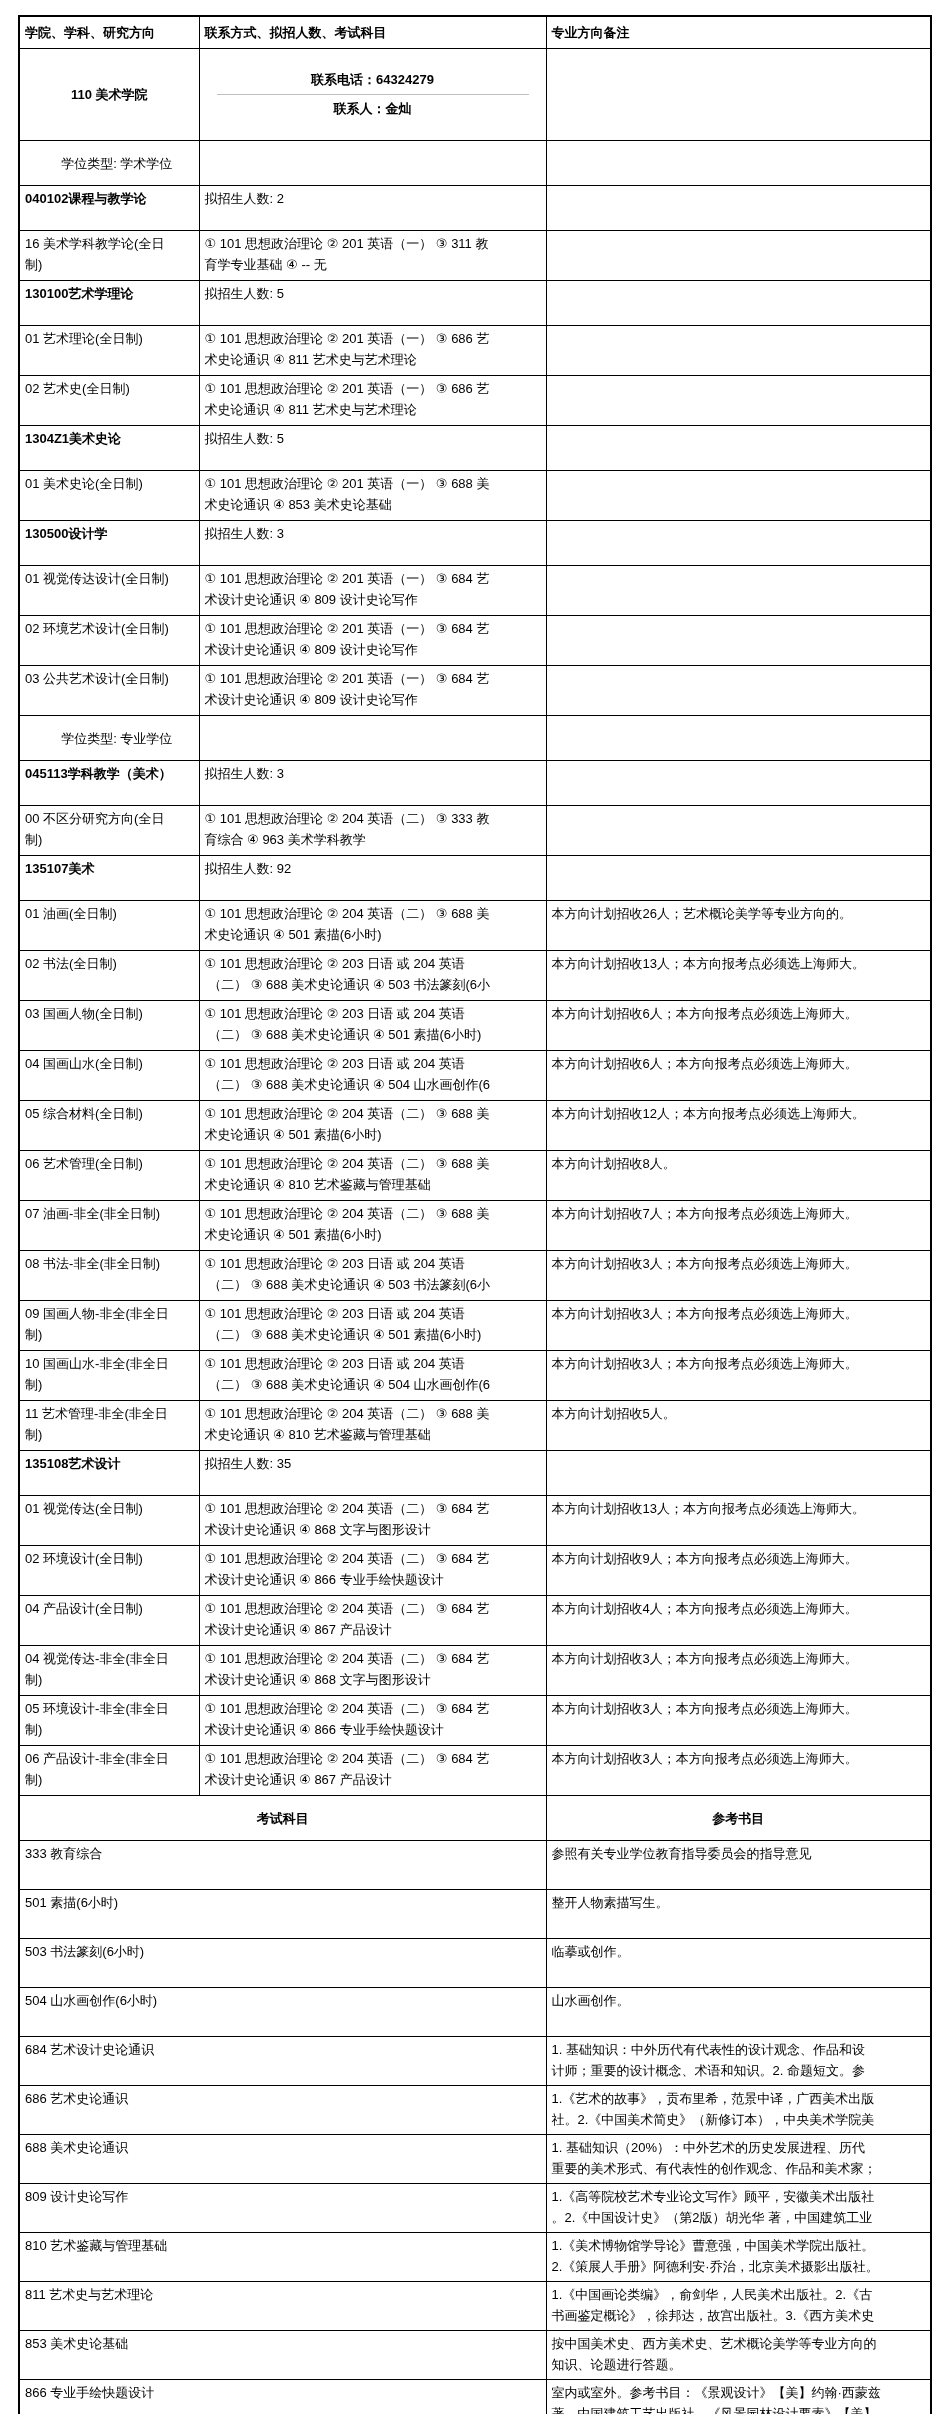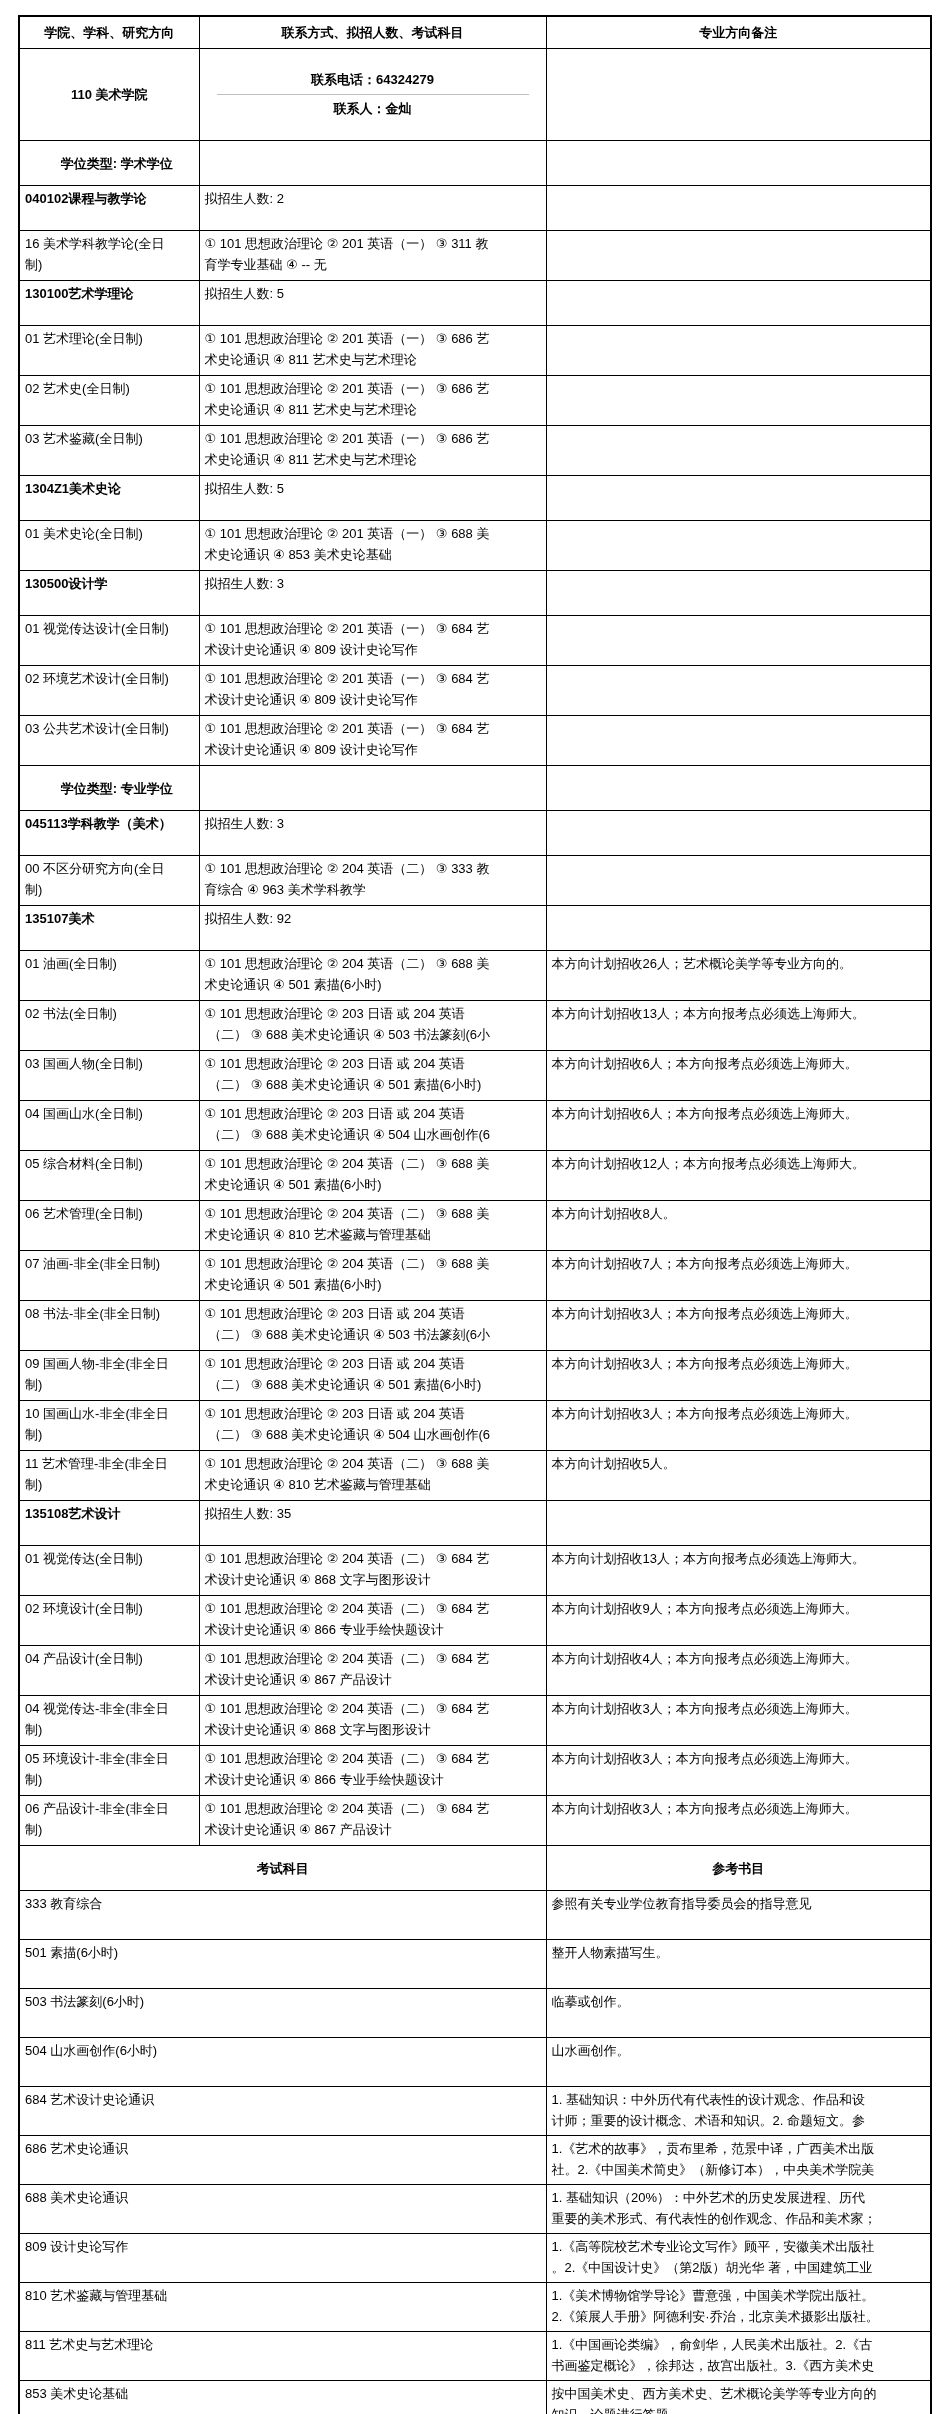--- a/index.html
+++ b/index.html
@@ -2,28 +2,28 @@
 <html><head>
 <meta charset="utf-8">
 <style>
   html,body{margin:0;padding:0;background:#ffffff;}
   body{width:946px;font-family:"Liberation Sans","DejaVu Sans",sans-serif;color:#000;}
   .sheet{padding:15px 0 18px 18px;}
   table{border-collapse:collapse;table-layout:fixed;width:912px;border:2px solid #000;}
   td{border:1px solid #000;font-size:13px;line-height:21px;vertical-align:top;
      padding:2px 5px;white-space:pre-wrap;overflow:hidden;word-break:break-all;}
   .b{font-weight:bold;}
-  .center{text-align:center;}
+  .center{}
   .r-head td{height:27px;vertical-align:middle;}
   .r-contact .c1{vertical-align:middle;text-align:center;font-weight:bold;}
   .r-contact .contact-cell{padding:17px;}
   .contact-line{height:28px;line-height:28px;text-align:center;font-weight:bold;}
   .contact-line.divider{border-bottom:1px solid #c0c0c0;}
   .r-label td{height:40px;vertical-align:middle;}
-  .r-label .c1{text-align:center;font-weight:bold;padding-left:20px;}
+  .r-label .c1{text-align:center;font-weight:normal;padding-left:20px;}
   .r-code td{height:40px;margin-left:39px;}
   .r-code .c1{font-weight:bold;}
   .r-dir td{height:45px;}
   .r-bhead td{height:40px;vertical-align:middle;text-align:center;font-weight:bold;}
   .r-brow td{height:44px;}
 </style>
 </head>
 <body>
 
 <div class="sheet">
@@ -73,26 +73,20 @@
           <td class="c2">① 101 思想政治理论 ② 201 英语（一） ③ 686 艺
 术史论通识 ④ 811 艺术史与艺术理论</td>
           <td class="c3"></td>
         </tr>
         <tr class="r-dir">
           <td class="c1">02 艺术史(全日制)</td>
           <td class="c2">① 101 思想政治理论 ② 201 英语（一） ③ 686 艺
 术史论通识 ④ 811 艺术史与艺术理论</td>
           <td class="c3"></td>
         </tr>
-        <tr class="r-dir">
-          <td class="c1">03 艺术鉴藏(全日制)</td>
-          <td class="c2">① 101 思想政治理论 ② 201 英语（一） ③ 686 艺
-术史论通识 ④ 811 艺术史与艺术理论</td>
-          <td class="c3"></td>
-        </tr>
         <tr class="r-code">
           <td class="c1">1304Z1美术史论</td>
           <td class="c2">拟招生人数: 5</td>
           <td class="c3"></td>
         </tr>
         <tr class="r-dir">
           <td class="c1">01 美术史论(全日制)</td>
           <td class="c2">① 101 思想政治理论 ② 201 英语（一） ③ 688 美
 术史论通识 ④ 853 美术史论基础</td>
           <td class="c3"></td>

